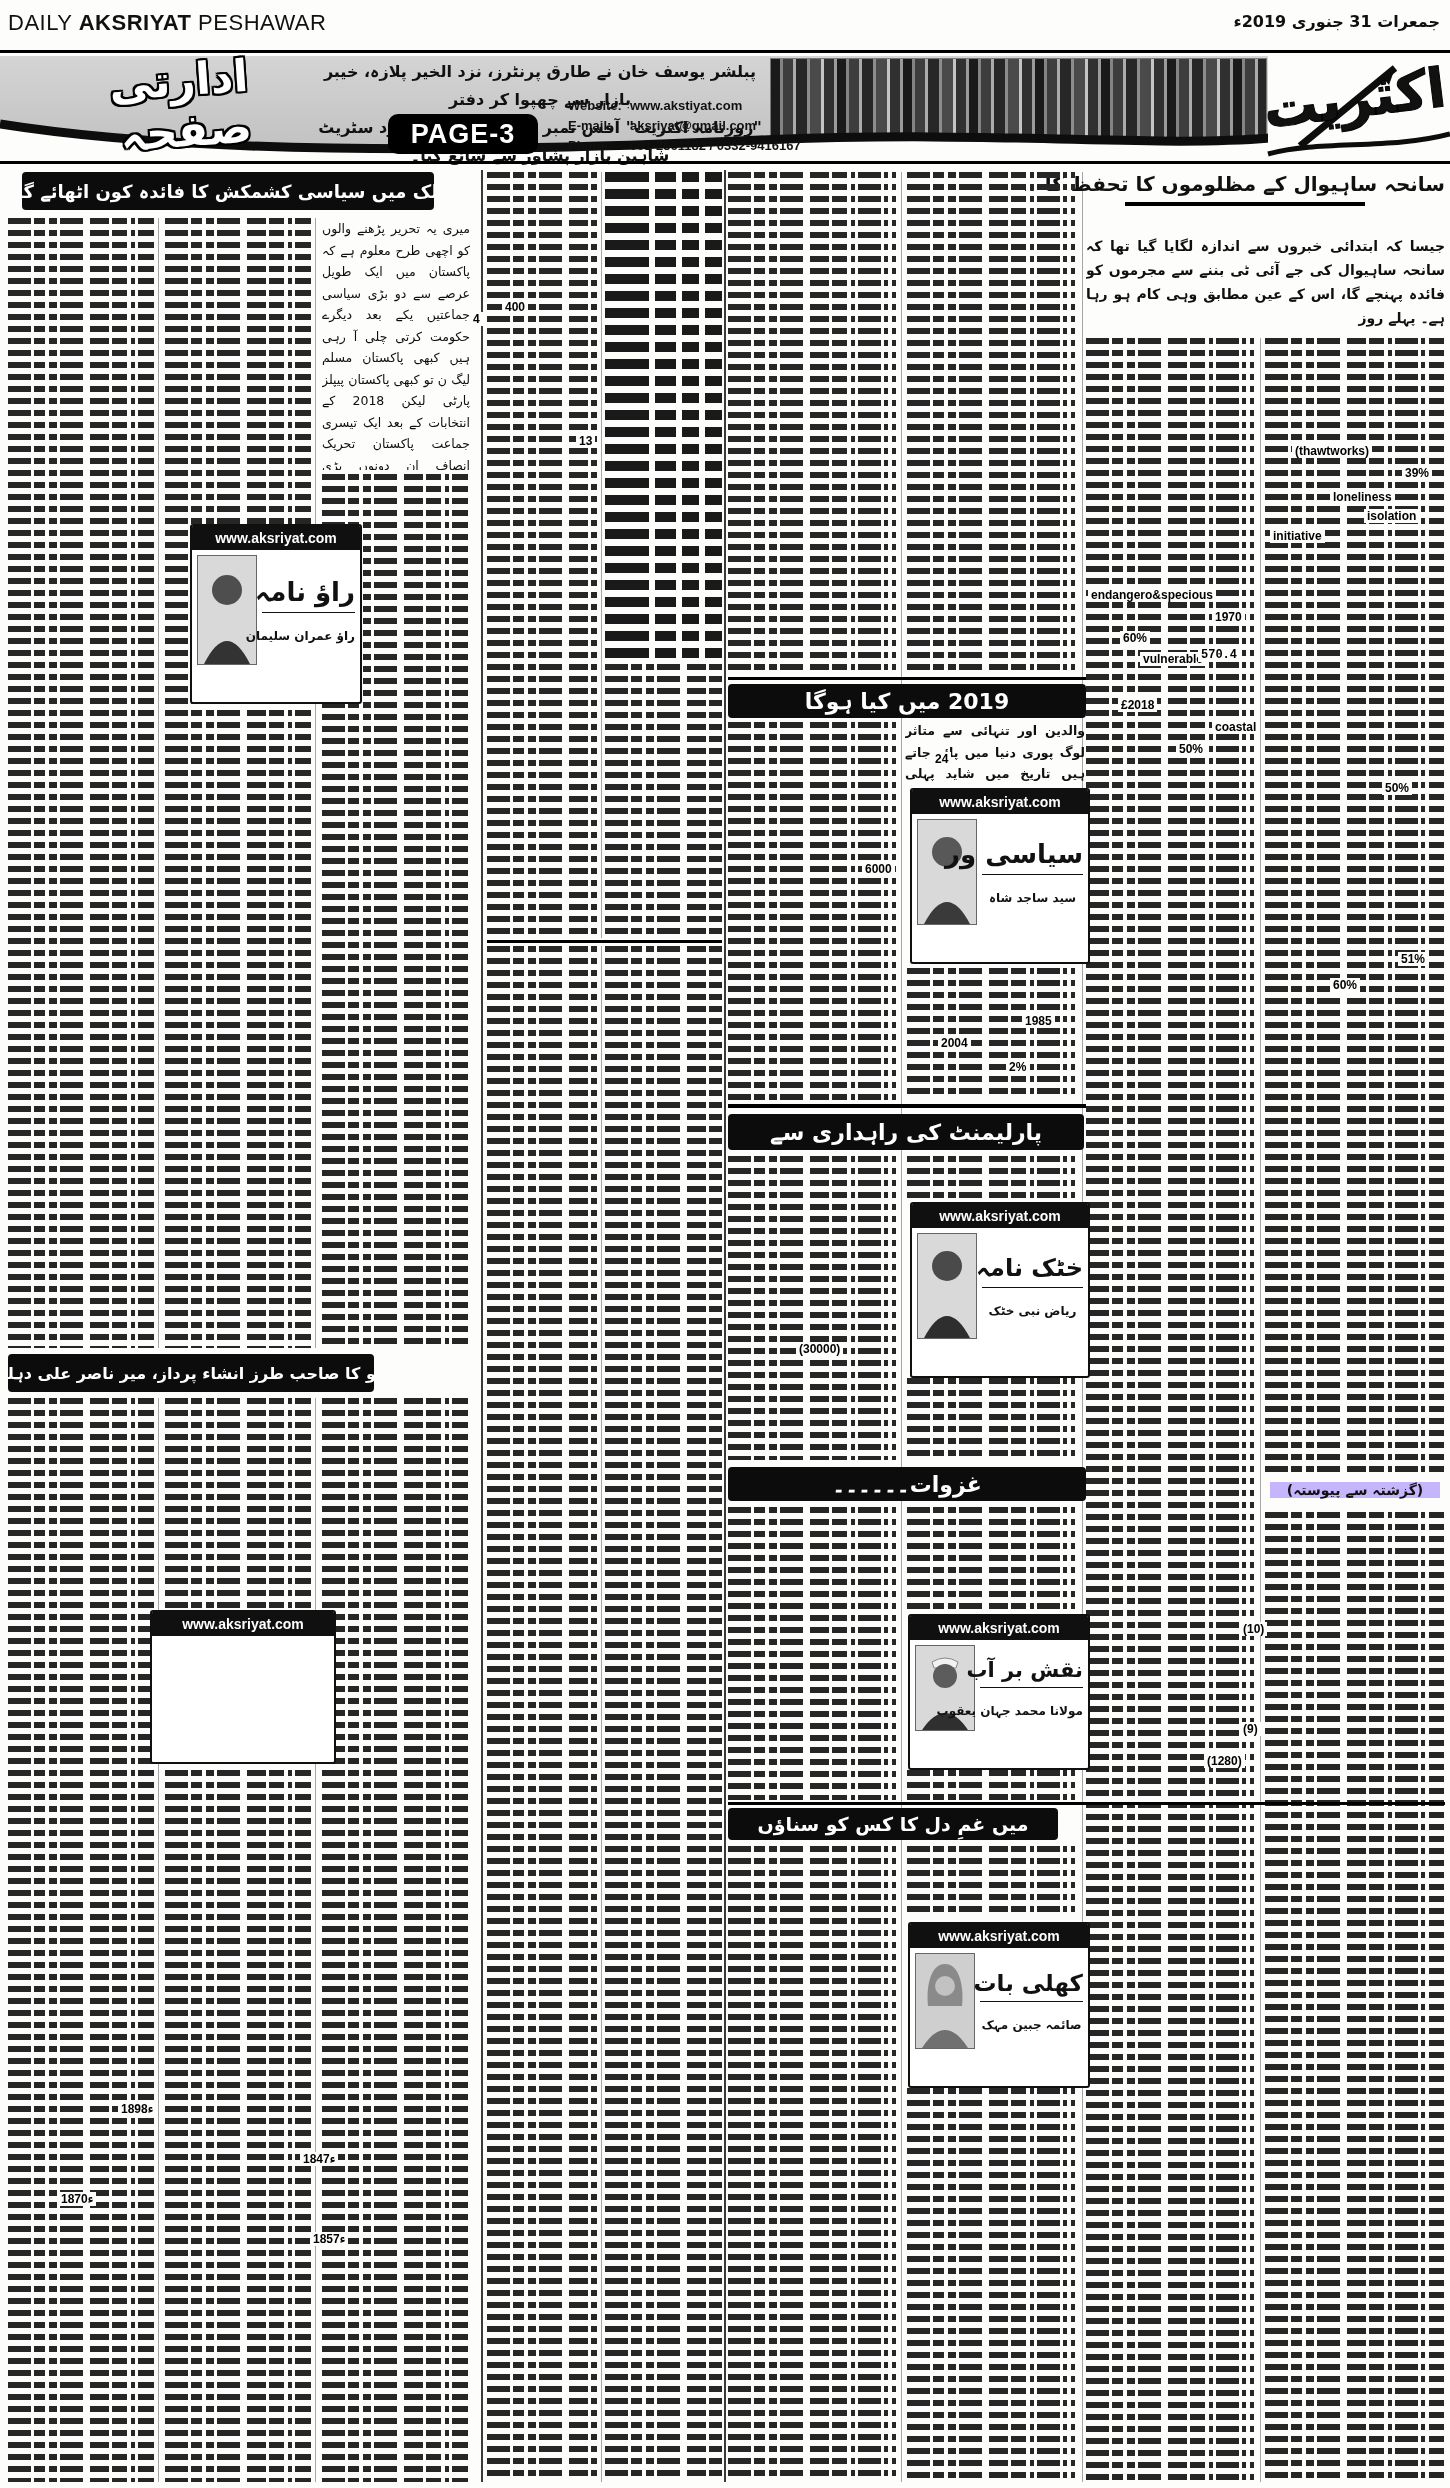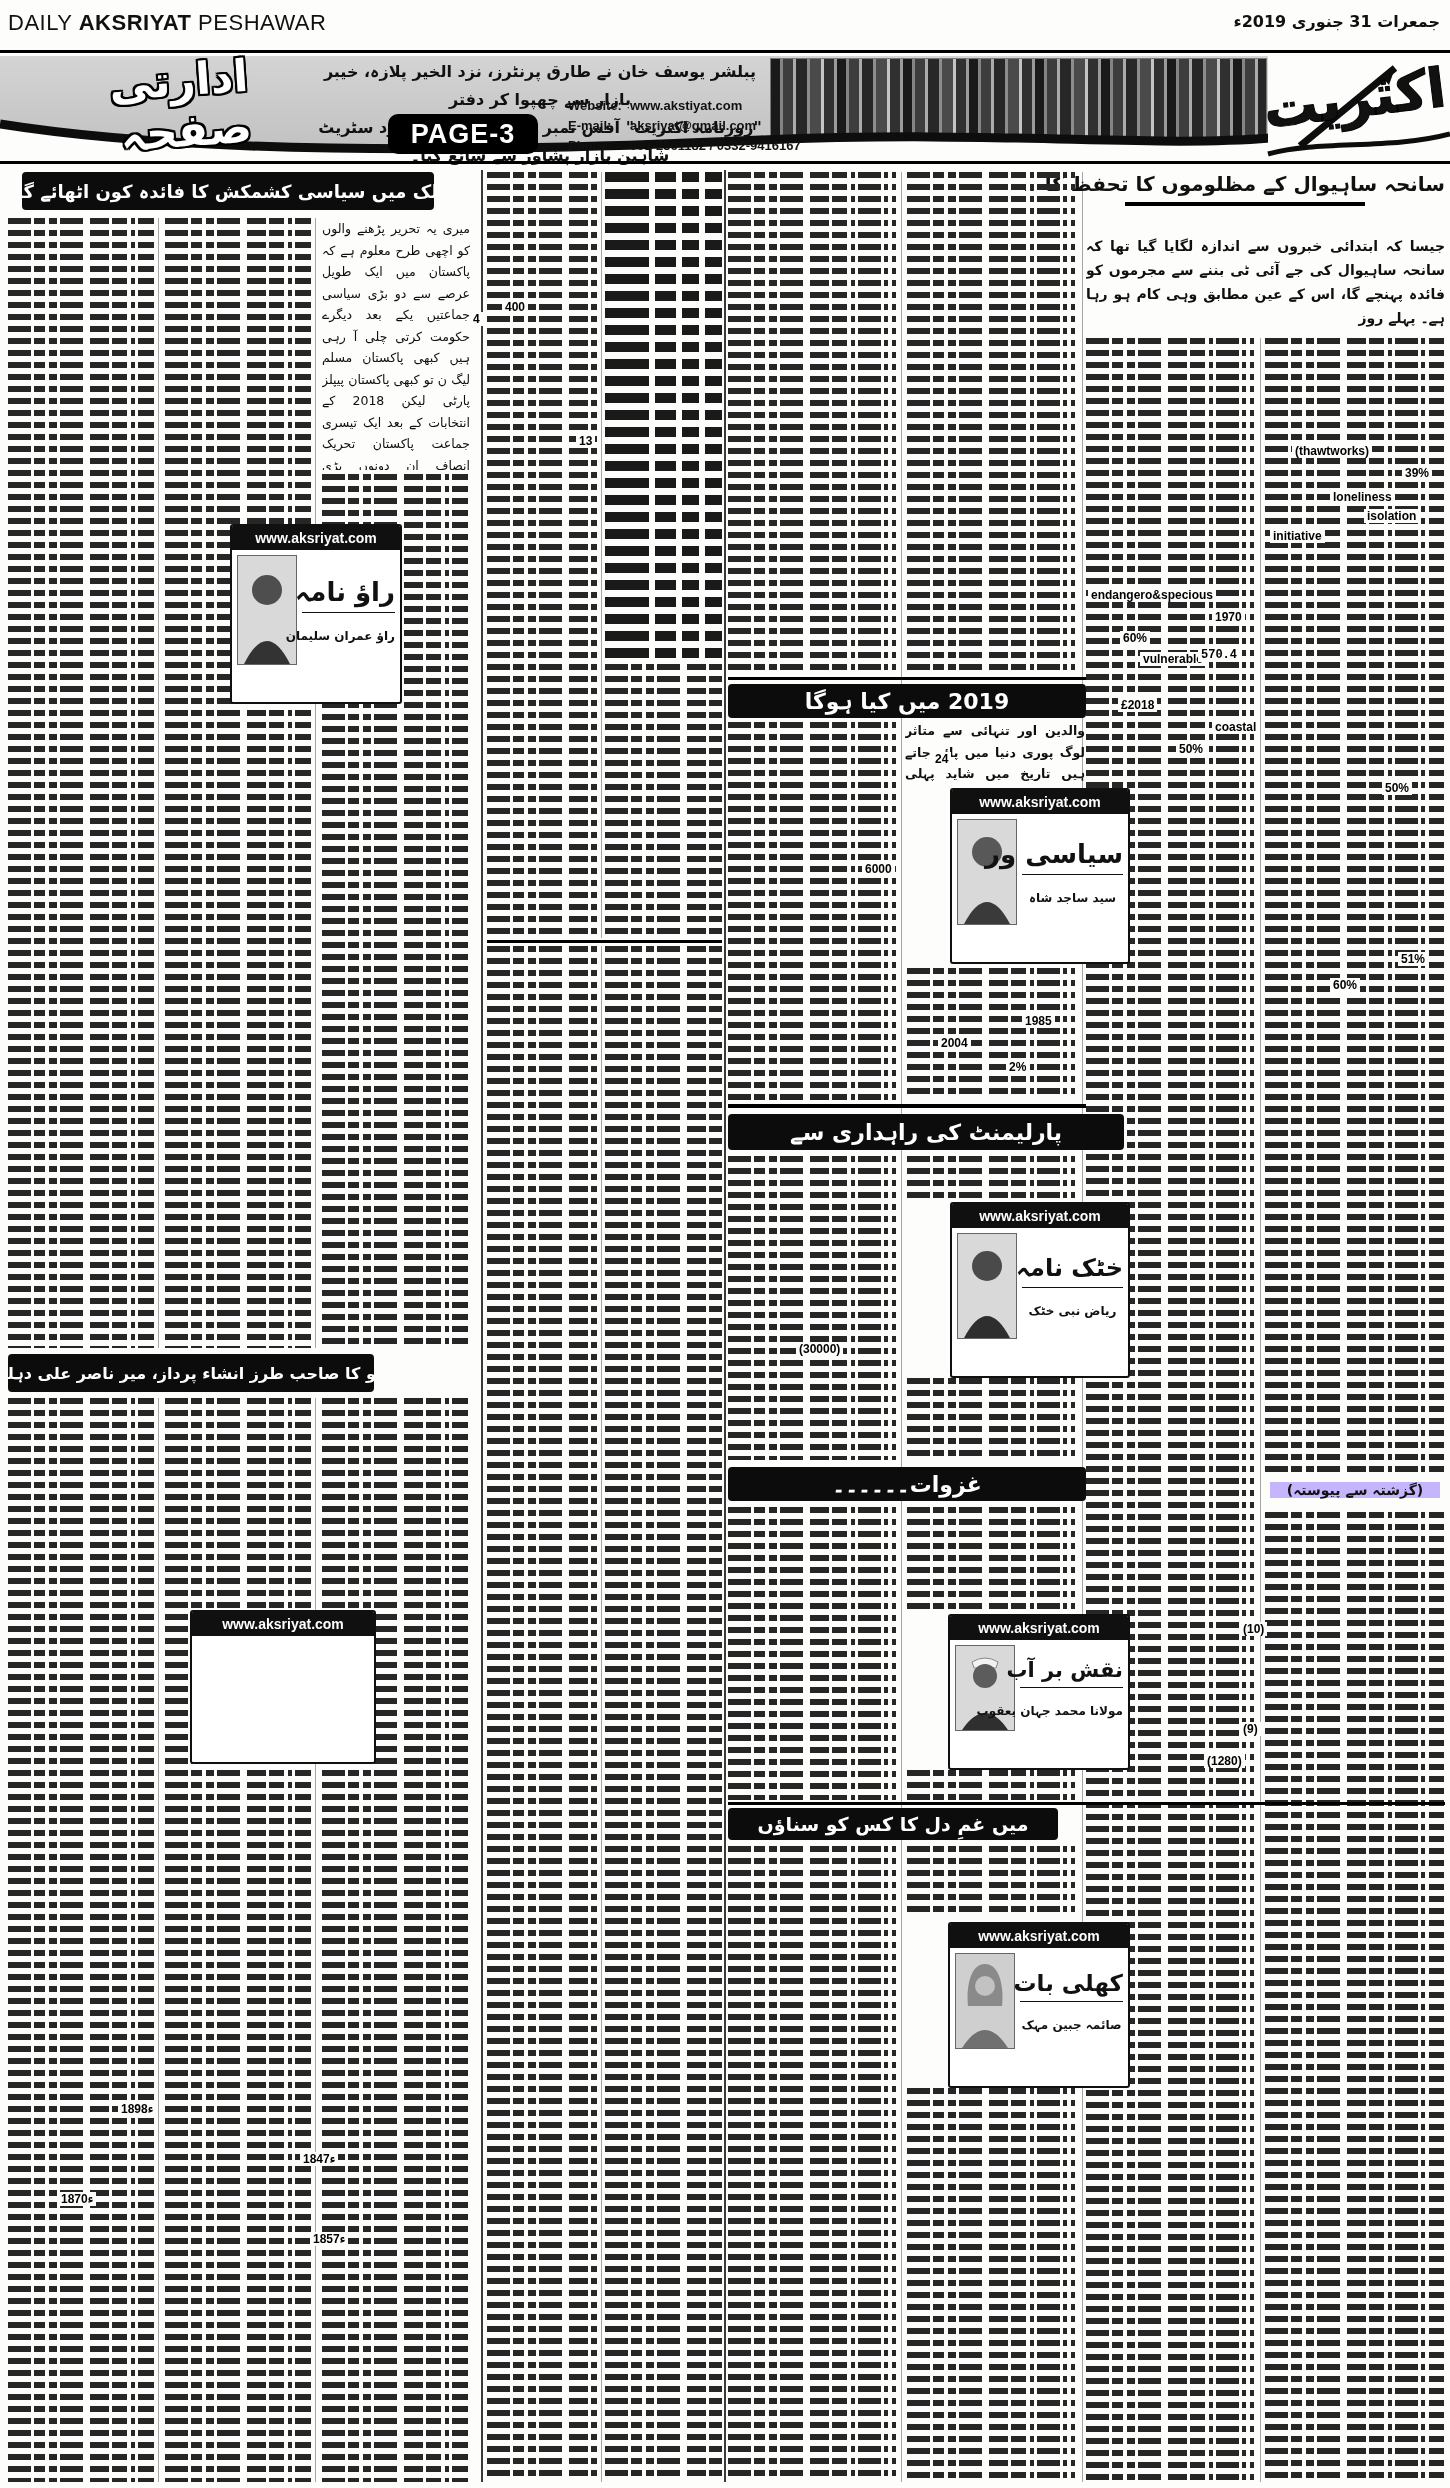--- a/index.html
+++ b/index.html
@@ -41,21 +41,21 @@
   .gk{position:absolute;
      background-image:
        repeating-linear-gradient(90deg,rgba(0,0,0,0) 0 23px,#fdfdfb 23px 26px),
        repeating-linear-gradient(90deg,rgba(0,0,0,0) 0 37px,#fdfdfb 37px 41px),
        repeating-linear-gradient(180deg,#262626 0 6px,rgba(0,0,0,0) 6px 12px);}
   .gk-xl{background-image:
        repeating-linear-gradient(90deg,rgba(0,0,0,0) 0 44px,#fdfdfb 44px 50px),
        repeating-linear-gradient(90deg,rgba(0,0,0,0) 0 71px,#fdfdfb 71px 77px),
        repeating-linear-gradient(180deg,#1a1a1a 0 10px,rgba(0,0,0,0) 10px 17px);}
   
-  .abox{position:absolute;background:#fff;border:2px solid #101010;border-radius:3px;overflow:hidden;margin-left:40px;}
+  .abox{position:absolute;background:#fff;border:2px solid #101010;border-radius:3px;overflow:hidden;}
   .abox-site{background:#101010;color:#fff;font:bold 14px "Liberation Sans",sans-serif;text-align:center;padding:4px 0;}
   .abox-body{display:flex;gap:5px;padding:5px;}
   .ph{width:58px;flex:none;border:1px solid #666;background:#ddd;}
   .abox-right{flex:1;display:flex;flex-direction:column;justify-content:center;text-align:center;direction:rtl;min-width:0;}
   .abox-title{font-family:"DejaVu Sans",sans-serif;font-weight:bold;white-space:nowrap;}
   .abox-author{font:bold 12px "DejaVu Sans",sans-serif;border-top:1.5px solid #111;margin-top:5px;padding-top:16px;white-space:nowrap;}
   .tok{position:absolute;background:#fdfdfb;color:#000;font:bold 12px "Liberation Sans",sans-serif;padding:0 3px;line-height:14px;white-space:nowrap;}
 </style>
 </head>
 <body>
@@ -145,21 +145,21 @@
   <div class="gk" style="left:728px;top:172px;width:168px;height:504px;"></div>
   <div class="gk" style="left:907px;top:172px;width:168px;height:504px;"></div>
 
   <div class="hr" style="left:728px;top:677px;width:358px;height:3px;"></div>
   <div class="hbar" style="left:728px;top:684px;width:358px;height:34px;font-size:22px;">2019 میں کیا ہوگا</div>
   <div class="gk" style="left:728px;top:722px;width:168px;height:378px;"></div>
   <div class="lead" style="left:905px;top:720px;width:180px;height:64px;font-size:12.5px;font-weight:bold;">والدین اور تنہائی سے متاثر لوگ پوری دنیا میں پائے جاتے ہیں تاریخ میں شاید پہلی دفعہ لوگ اتنے ایک دوسرے سے الگ تھلگ ہوئے جس نے ریکارڈ قائم کیا مغربی ممالک میں صرف پچیس کے اندر 50% اور</div>
   <div class="gk" style="left:907px;top:968px;width:168px;height:132px;"></div>
 
   <div class="hr" style="left:728px;top:1104px;width:358px;height:4px;"></div>
-  <div class="hbar" style="left:728px;top:1114px;width:396px;height:36px;font-size:22px;">پارلیمنٹ کی راہداری سے</div>
+  <div class="hbar" style="left:728px;top:1114px;width:356px;height:36px;font-size:22px;">پارلیمنٹ کی راہداری سے</div>
   <div class="gk" style="left:728px;top:1156px;width:168px;height:304px;"></div>
   <div class="gk" style="left:907px;top:1156px;width:168px;height:44px;"></div>
   <div class="gk" style="left:907px;top:1378px;width:168px;height:82px;"></div>
 
   <div class="hbar" style="left:728px;top:1467px;width:358px;height:34px;font-size:22px;">غزوات۔۔۔۔۔۔</div>
   <div class="gk" style="left:728px;top:1507px;width:168px;height:293px;"></div>
   <div class="gk" style="left:907px;top:1507px;width:168px;height:104px;"></div>
   <div class="gk" style="left:907px;top:1770px;width:168px;height:30px;"></div>
 
   <div class="hr" style="left:728px;top:1802px;width:717px;height:3px;"></div>

